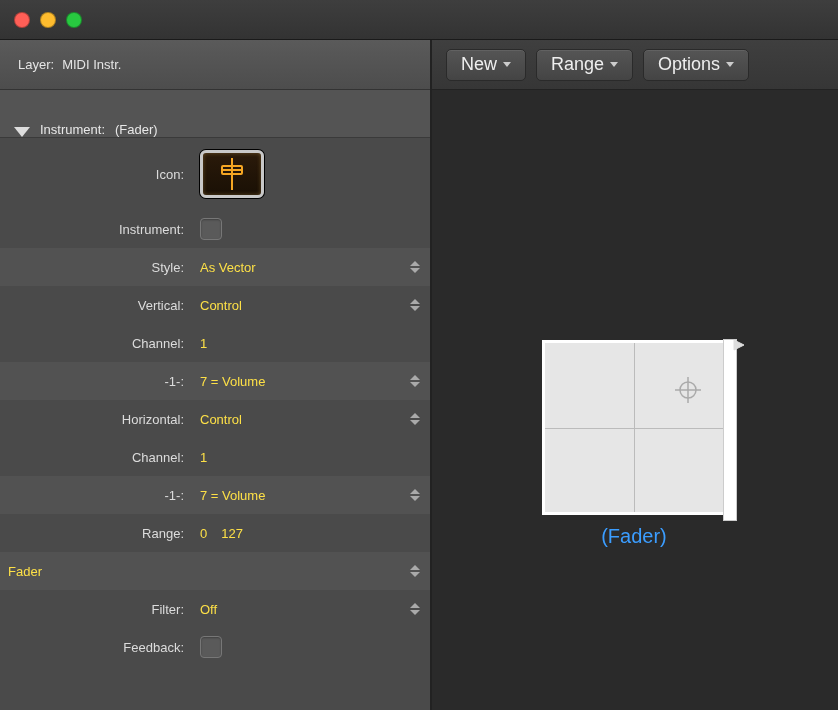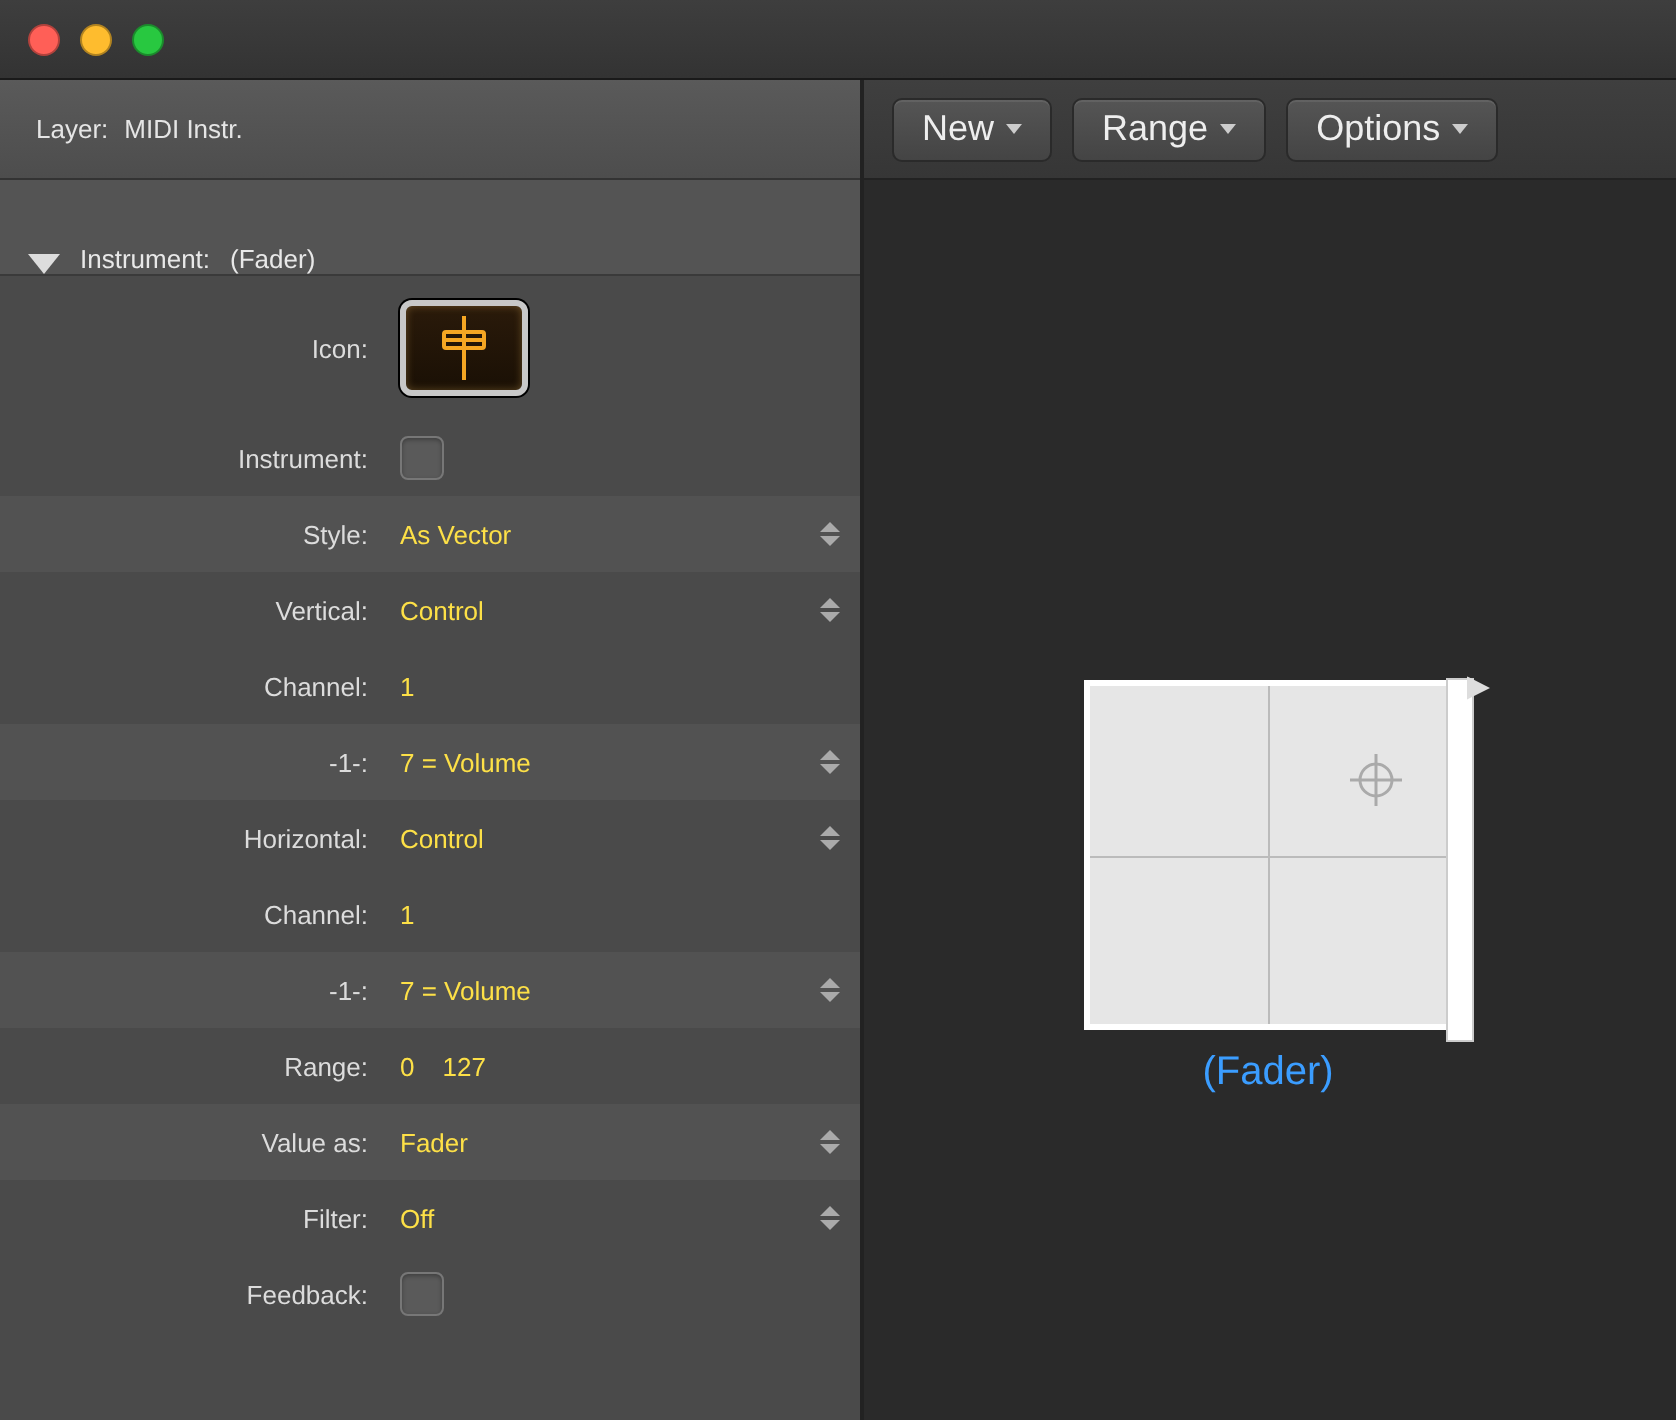--- a/index.html
+++ b/index.html
@@ -314,21 +314,20 @@
 
       <div class="prop-row base">
         <div class="prop-label">Range:</div>
         <div class="prop-value">
           <span>0</span>
           <span>127</span>
         </div>
       </div>
 
       <div class="prop-row alt">
-        <div class="prop-label">Value as:</div>
         <div class="prop-value">Fader</div>
         <div class="stepper">
             <span class="up"></span>
             <span class="dn"></span>
           </div>
       </div>
 
       <div class="prop-row base">
         <div class="prop-label">Filter:</div>
         <div class="prop-value">Off</div>

